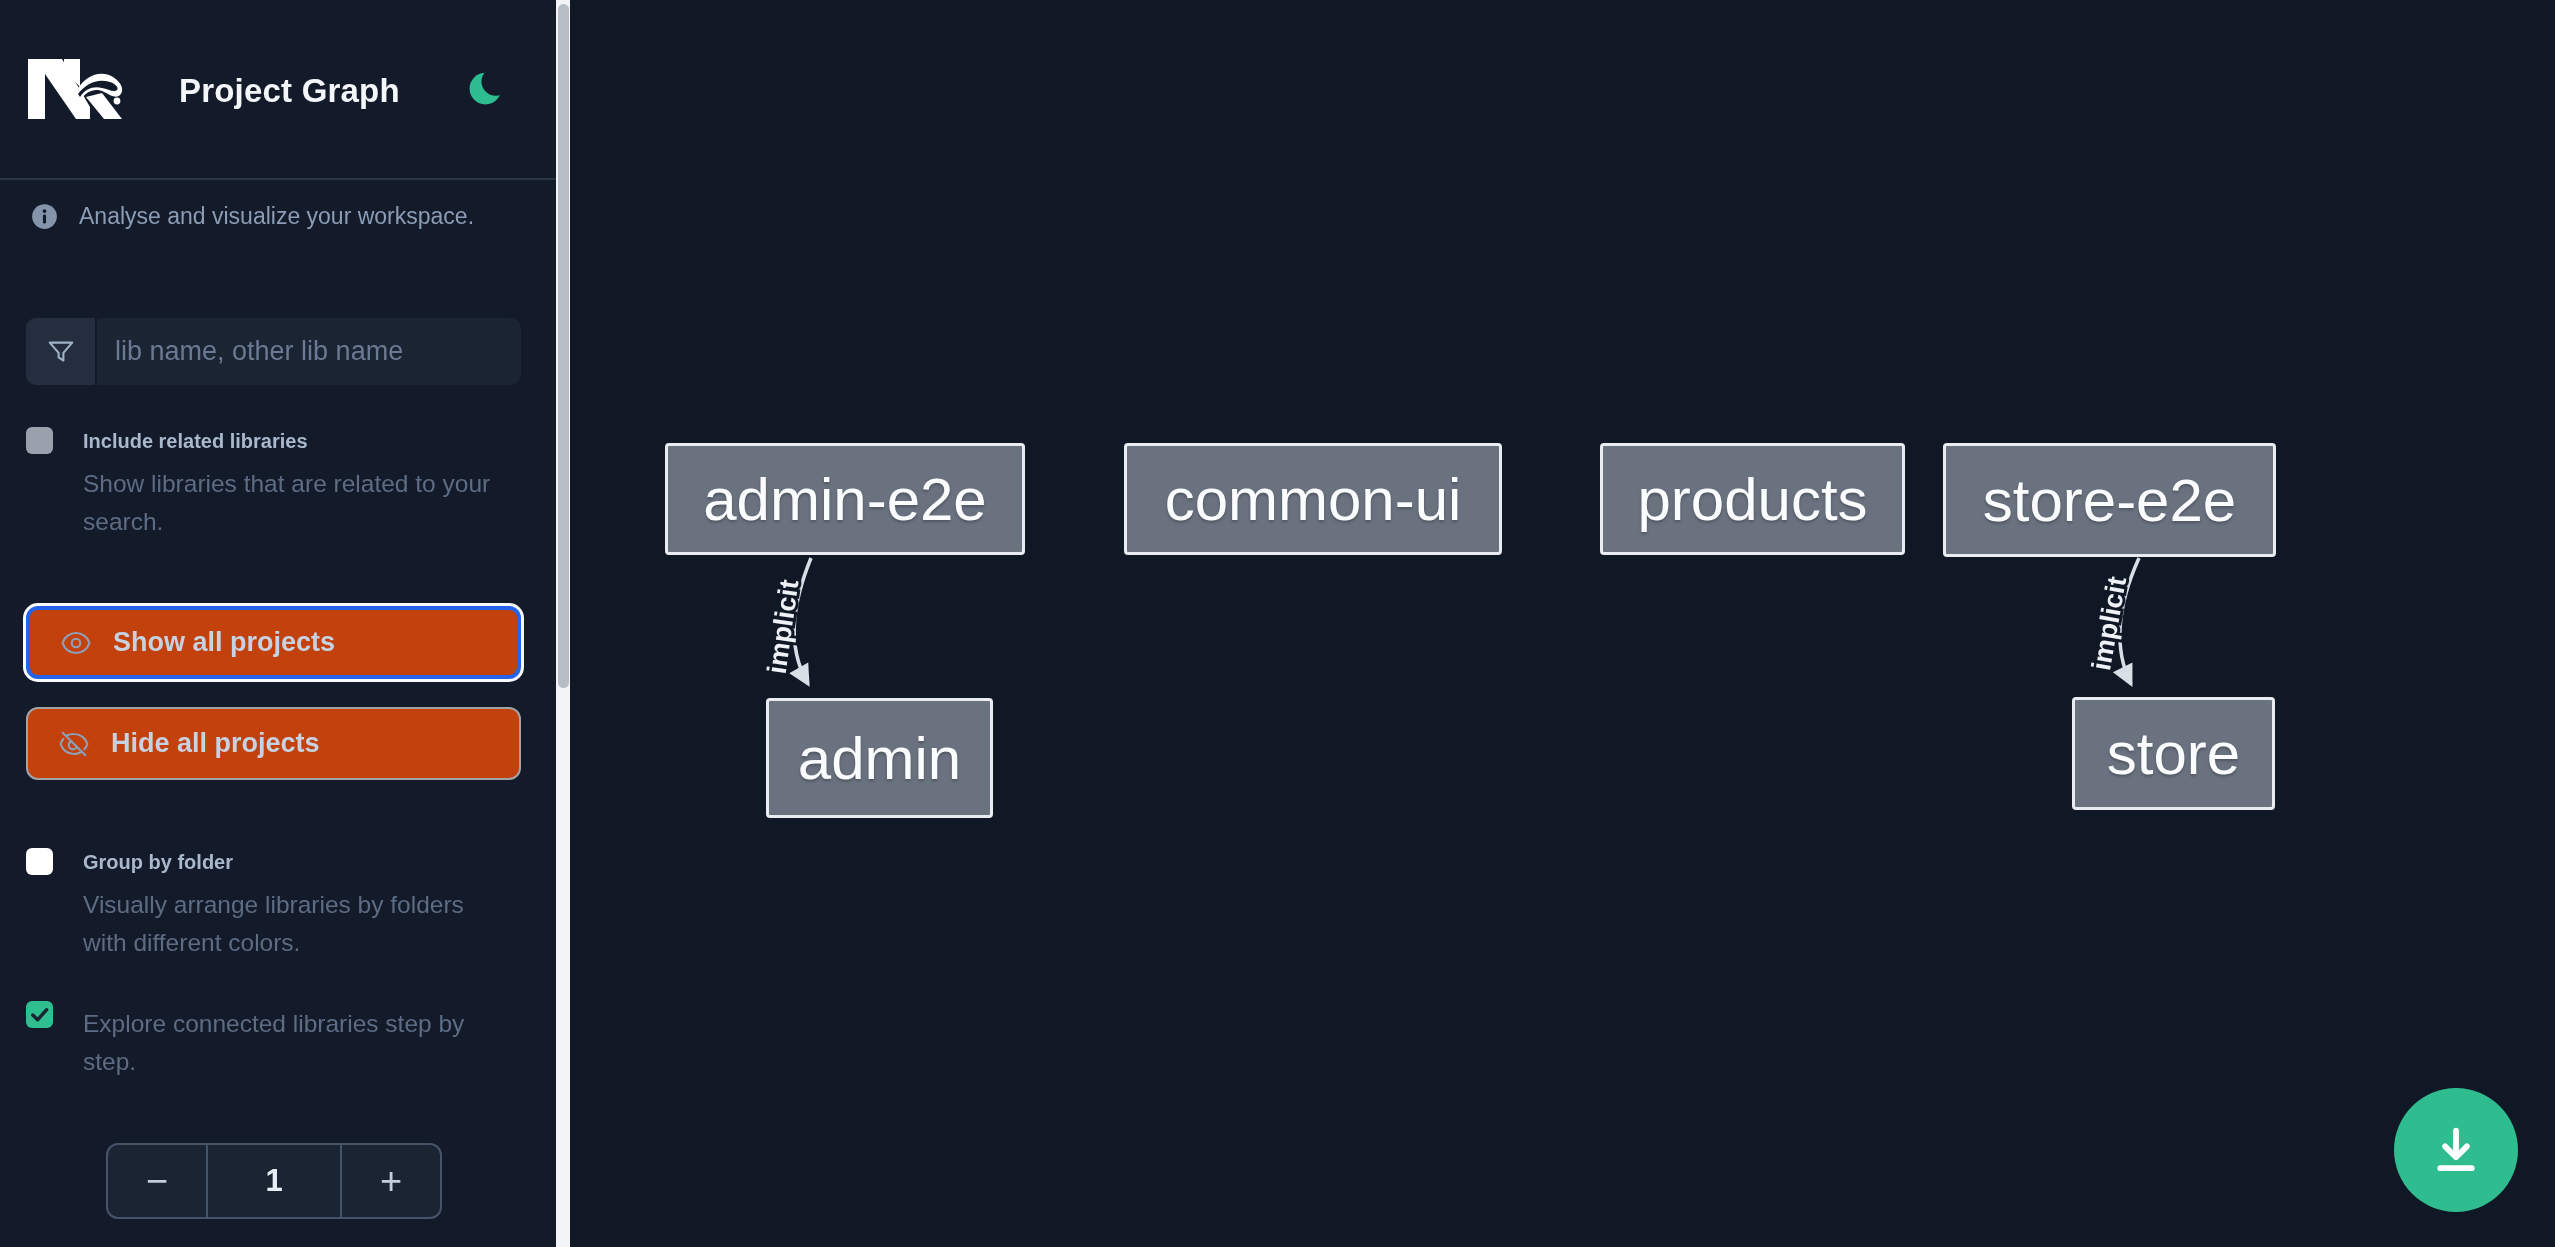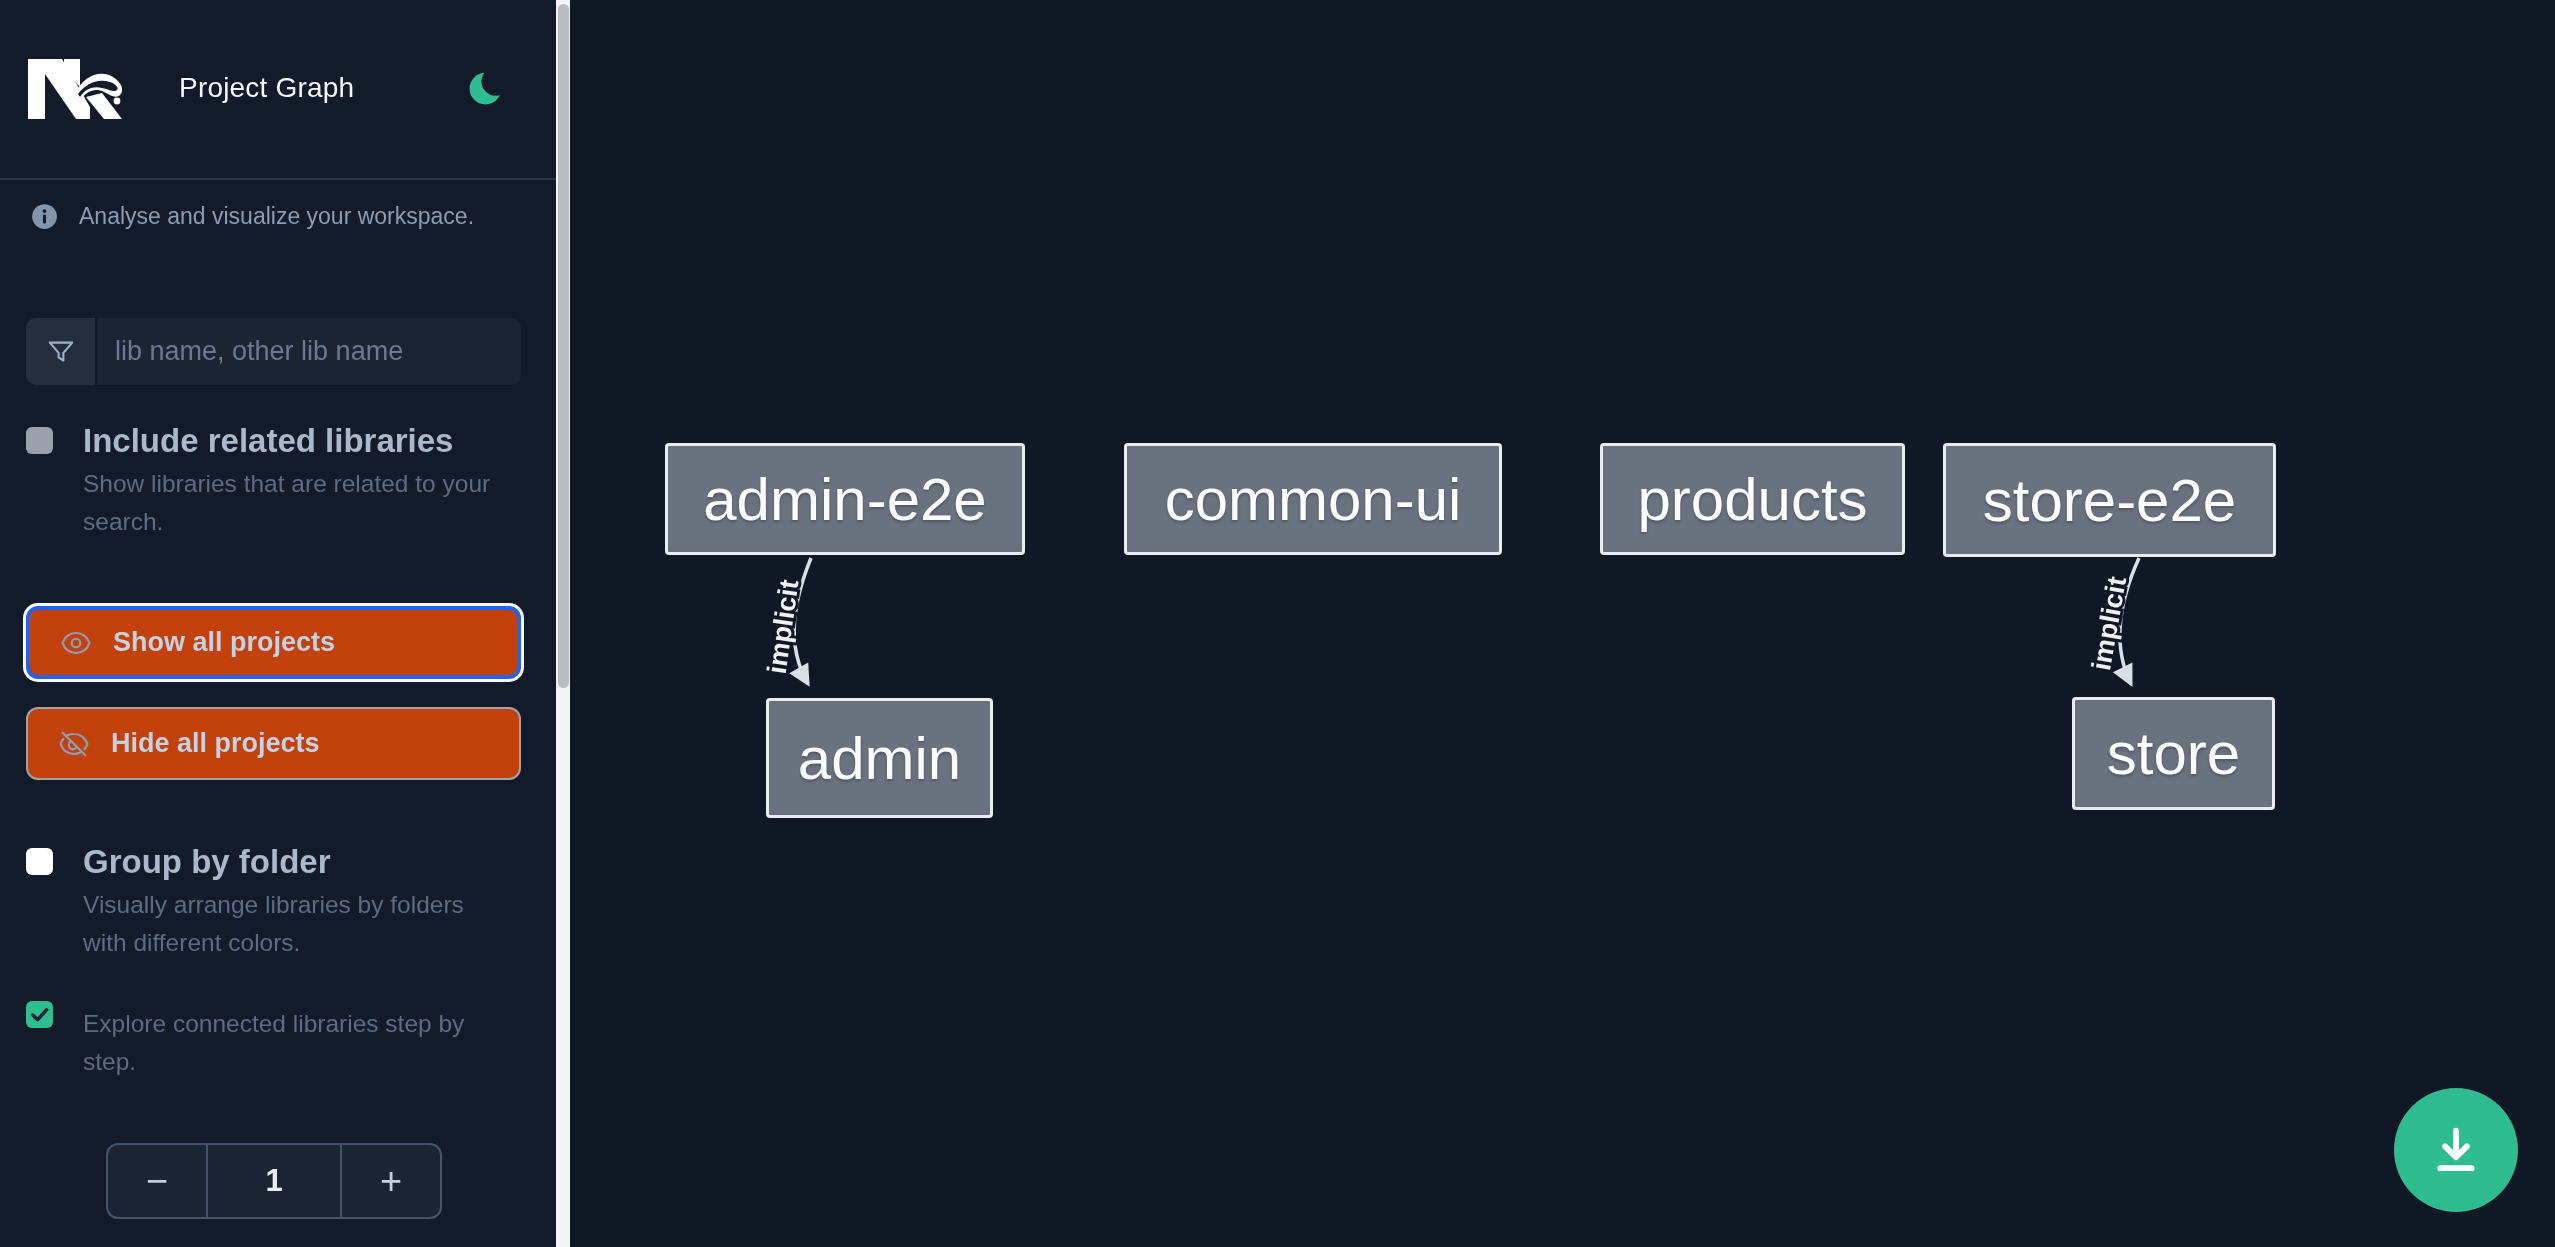--- a/index.html
+++ b/index.html
@@ -12,21 +12,21 @@
   #sidebar{
     position:absolute;left:0;top:0;width:556px;height:1247px;
     background:#131b2b;
   }
   #header{
     position:absolute;left:0;top:0;width:556px;height:178px;
     border-bottom:2px solid #2c3546;
   }
   #nx-logo{position:absolute;left:26px;top:57px;width:100px;height:62px;}
   #app-title{
-    position:absolute;left:179px;top:72px;font-size:28px;font-weight:400;
+    position:absolute;left:179px;top:72px;font-size:33px;font-weight:700;
     color:#f4f7fa;letter-spacing:.2px;
   }
   #theme-toggle{position:absolute;left:468px;top:68px;width:38px;height:38px;cursor:pointer;background:none;border:none;padding:0;}
   
   #info-row{position:absolute;left:31px;top:203px;display:flex;align-items:center;}
   #info-icon{width:27px;height:27px;flex:0 0 auto;}
   #info-text{margin-left:21px;font-size:23px;color:#8b9cb4;}
   
   #search-box{
     position:absolute;left:26px;top:318px;width:495px;height:67px;
@@ -42,21 +42,21 @@
     padding:0 0 0 18px;
   }
   #search-input::placeholder{color:#6b7a92;opacity:1;}
   
   .toggle-row{position:absolute;left:26px;}
   .cb{width:27px;height:27px;border-radius:6px;position:absolute;left:0;top:3px;}
   .cb-gray{background:#9aa1ac;}
   .cb-white{background:#ffffff;}
   .cb-green{background:#2ebe90;display:flex;align-items:center;justify-content:center;}
   .toggle-label{
-    display:block;margin-left:57px;font-size:33px;font-weight:600;color:#a9b8cb;
+    display:block;margin-left:57px;font-size:20px;font-weight:600;color:#a9b8cb;
     line-height:34px;
   }
   .toggle-desc{
     display:block;margin-left:57px;margin-top:7px;font-size:24.5px;color:#5d6c83;
     line-height:38px;
   }
   .desc-w1{max-width:440px;}
   .desc-w2{max-width:390px;}
   .desc-w3{max-width:405px;}
   

